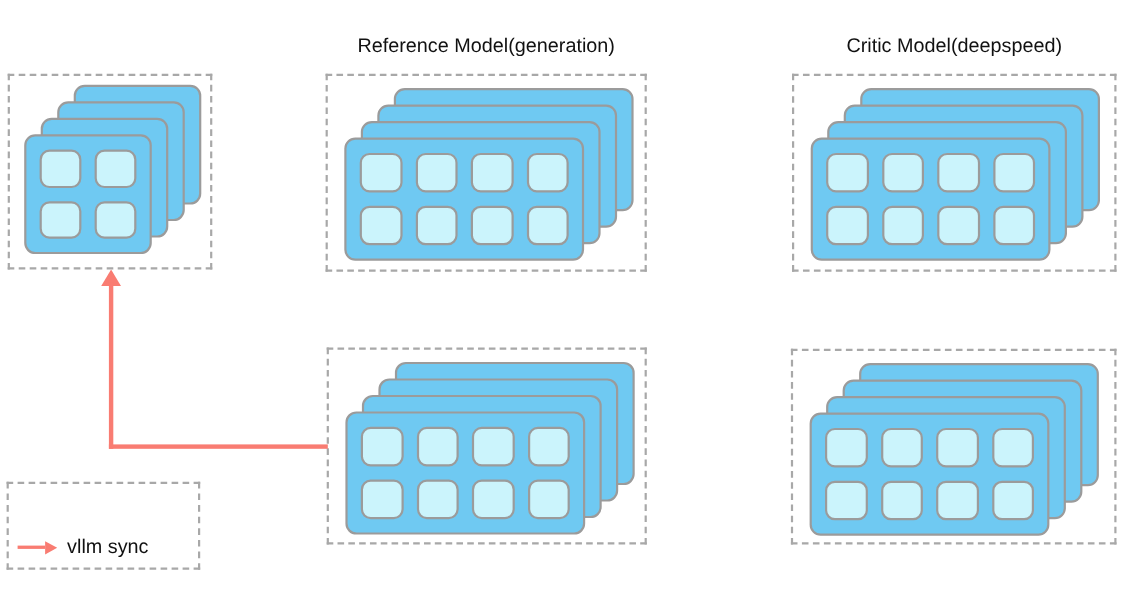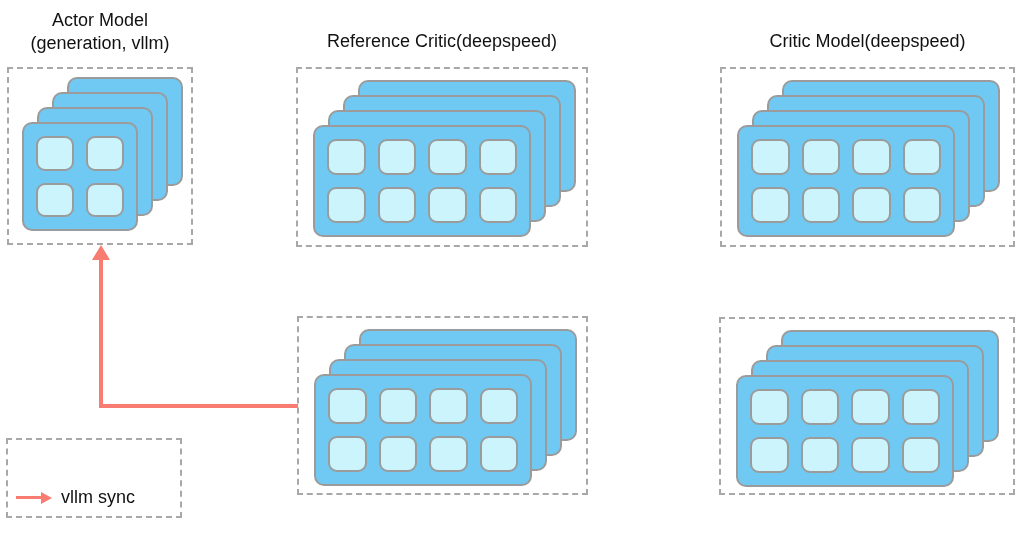--- a/index.html
+++ b/index.html
@@ -66,39 +66,35 @@
     border-bottom:6px solid transparent;
     border-left:11px solid var(--arrow);
   }
   .legend-label{margin-left:9px;font-size:18px;color:var(--text);white-space:nowrap;}
 </style>
 </head>
 <body>
 
 <div class="canvas">
 
-  <div class="title" style="left:0px;top:9px;width:200px;">
-    <div>Actor Model</div>
-    <div>(generation, vllm)</div>
-  </div>
   <div class="dashed-box" style="left:7px;top:67px;width:186px;height:178px;">
     <div class="card small l4"></div>
     <div class="card small l3"></div>
     <div class="card small l2"></div>
     <div class="card small front">
       <div class="cells cols-2">
           <div class="cell"></div>
           <div class="cell"></div>
           <div class="cell"></div>
           <div class="cell"></div>
         </div>
     </div>
   </div>
 
-  <div class="title" style="left:296px;top:30px;width:292px;">Reference Critic(deepspeed)</div>
+  <div class="title" style="left:296px;top:30px;width:292px;">Reference Model(generation)</div>
   <div class="dashed-box" style="left:296px;top:67px;width:292px;height:180px;">
     <div class="card big l4"></div>
     <div class="card big l3"></div>
     <div class="card big l2"></div>
     <div class="card big front">
       <div class="cells cols-4">
           <div class="cell"></div>
           <div class="cell"></div>
           <div class="cell"></div>
           <div class="cell"></div>

